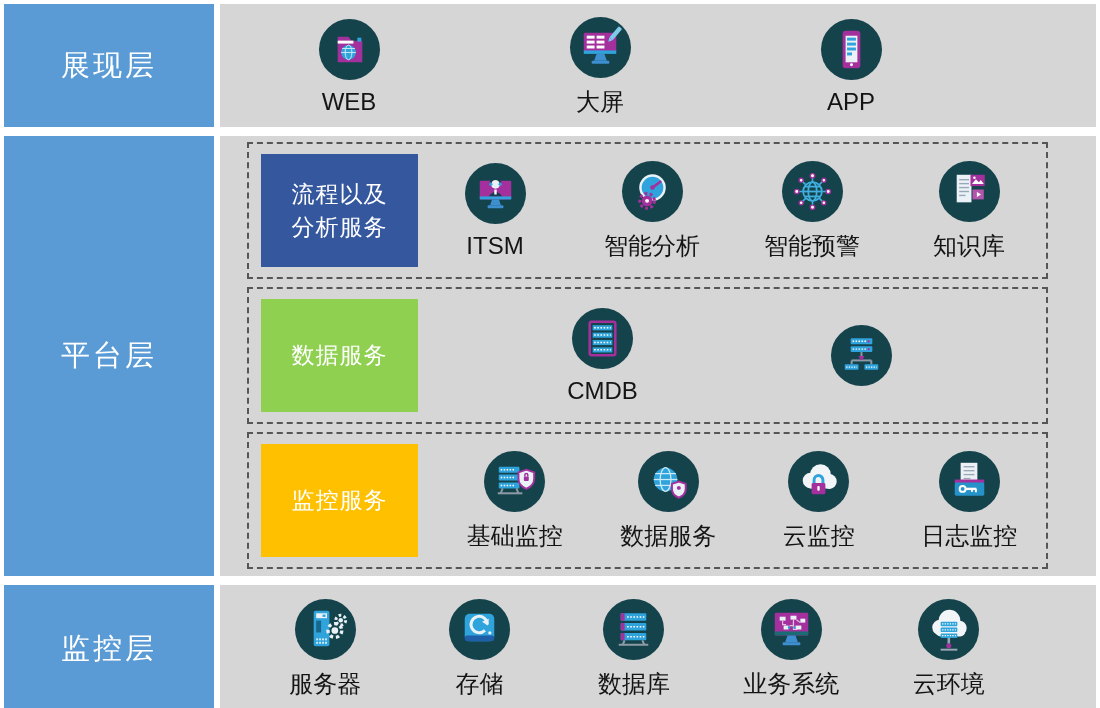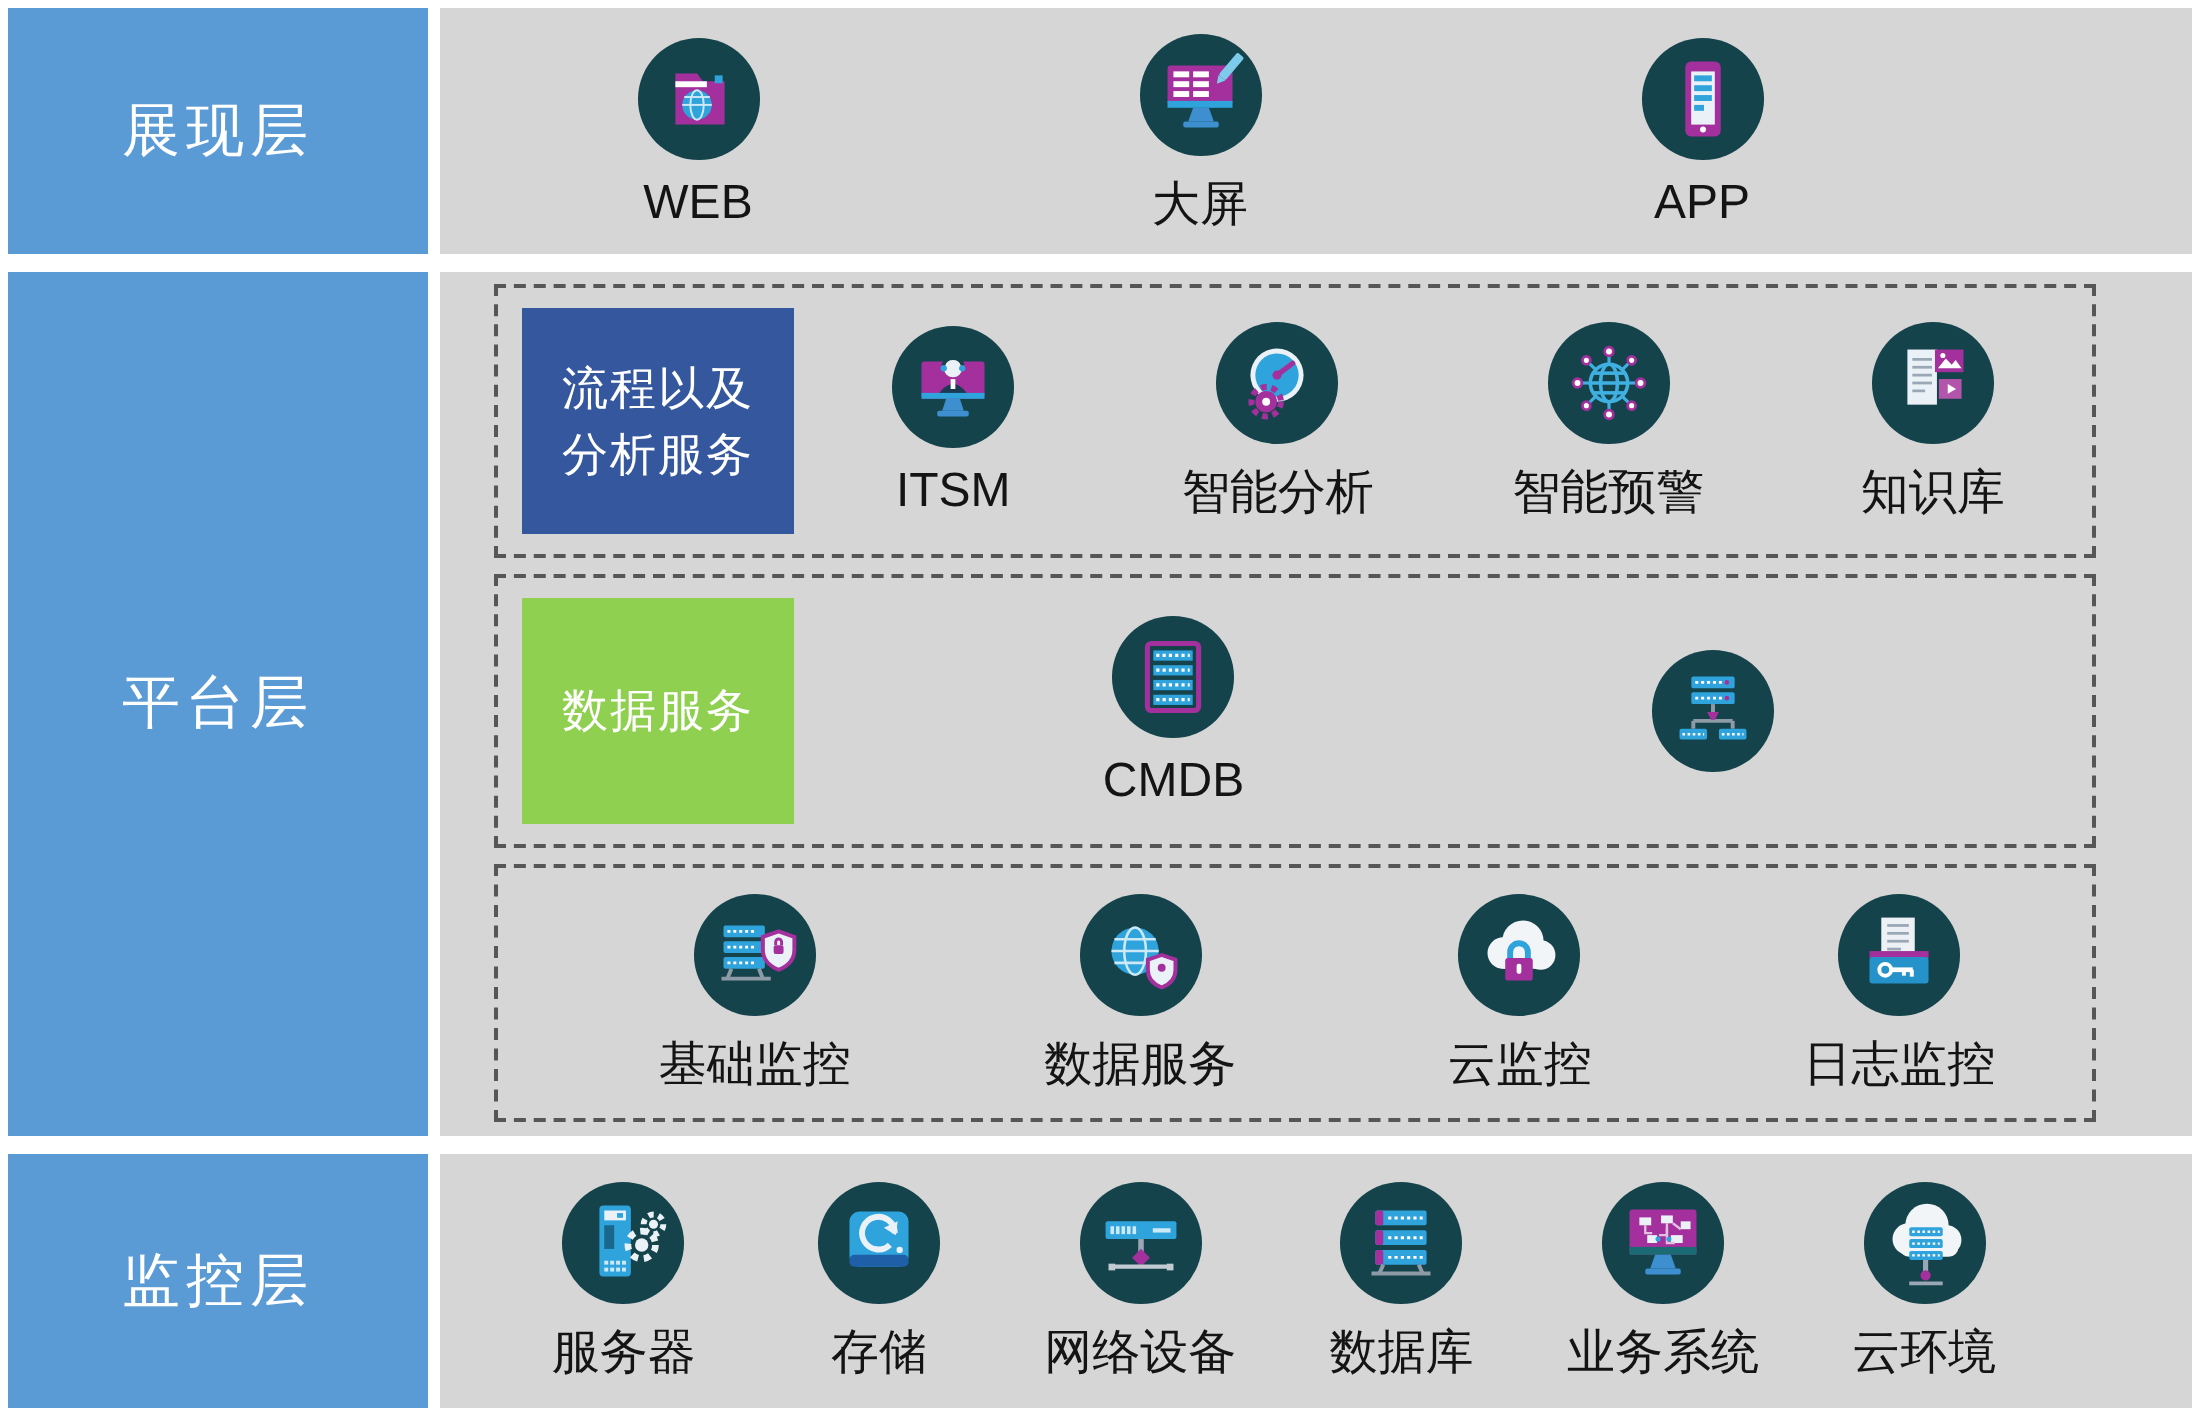--- a/index.html
+++ b/index.html
@@ -28,21 +28,21 @@
   .item{display:flex;flex-direction:column;align-items:center;gap:7px;min-width:90px}
   .item svg{width:63px;height:63px;display:block}
   .item .label{font-size:24px;color:#141414;white-space:nowrap;text-align:right}
 
   
   .presentation-items{height:100%;display:flex;align-items:center;justify-content:space-between;padding:2px 200px 0 84px}
 
   
   .platform-content{display:flex;flex-direction:column;gap:8px;padding:6px 48px 7px 27px}
   .service-group{flex:1;border:2px dashed var(--dash-border);display:flex;align-items:center;padding:10px 0 10px 12px}
-  .group-label{width:136px;height:113px;flex:none;color:#fff;font-size:23px;line-height:1.4;
+  .group-label{width:157px;height:113px;flex:none;color:#fff;font-size:23px;line-height:1.4;
     display:flex;flex-direction:column;align-items:center;justify-content:center;text-align:center;letter-spacing:1px}
   .group-label.process{background:var(--process-blue)}
   .group-label.data{background:var(--data-green)}
   .group-label.monitor{background:var(--monitor-yellow)}
   .group-items{flex:1;display:flex;align-items:center;justify-content:space-around}
   .group-items.two{padding:0 55px}
   .group-items.four{padding-left:20px}
 
   
   .monitoring-items{height:100%;display:flex;align-items:center;justify-content:space-around;padding:0 70px 0 28px}
@@ -262,20 +262,23 @@
                 <line x1="16.5" y1="43.8" x2="27.5" y2="43.8"></line>
                 <line x1="36.5" y1="43.8" x2="47.5" y2="43.8"></line>
               </g>
             </svg>
           </div>
 
         </div>
       </div>
 
       <div class="service-group">
+        <div class="group-label monitor">
+          <span>监控服务</span>
+        </div>
         <div class="group-items four">
 
           <div class="item">
             <svg viewBox="0 0 64 64">
               <circle cx="32" cy="32" r="31" fill="var(--icon-circle)"></circle>
               <g fill="var(--icon-blue)">
                 <rect x="16" y="17" width="21" height="6" rx="1"></rect>
                 <rect x="16" y="25" width="21" height="6" rx="1"></rect>
                 <rect x="16" y="33" width="21" height="6" rx="1"></rect>
               </g>
@@ -388,40 +391,20 @@
           <circle cx="32" cy="32" r="31" fill="var(--icon-circle)"></circle>
           <rect x="17" y="16" width="30" height="28" rx="5" fill="var(--icon-blue)"></rect>
           <rect x="17" y="38" width="30" height="6" rx="2.5" fill="#1F5FA8"></rect>
           <path d="M40 27a8.3 8.3 0 1 0-2.5 5.9" fill="none" stroke="#EAF1F7" stroke-width="3"></path>
           <path d="M41.5 21l-1 7-6-3.8z" fill="#EAF1F7"></path>
           <circle cx="42.5" cy="35.5" r="1.6" fill="#EAF1F7"></circle>
         </svg>
         <div class="label">存储</div>
       </div>
 
-      <div class="item">
-        <svg viewBox="0 0 64 64">
-          <circle cx="32" cy="32" r="31" fill="var(--icon-circle)"></circle>
-          <rect x="14" y="21" width="36" height="9" rx="1" fill="var(--icon-blue)"></rect>
-          <g fill="#CBE9F7">
-            <rect x="16.5" y="23.5" width="1.8" height="4"></rect>
-              <rect x="19.3" y="23.5" width="1.8" height="4"></rect>
-              <rect x="22.1" y="23.5" width="1.8" height="4"></rect>
-              <rect x="24.9" y="23.5" width="1.8" height="4"></rect>
-              <rect x="27.7" y="23.5" width="1.8" height="4"></rect>
-            <rect x="38" y="24.5" width="9" height="2.2"></rect>
-          </g>
-          <rect x="30.6" y="30" width="2.8" height="7" fill="#9AA8B5"></rect>
-          <rect x="28.8" y="36.3" width="6.4" height="6.4" transform="rotate(45 32 39.5)" fill="var(--icon-magenta)"></rect>
-          <line x1="18" y1="44" x2="46" y2="44" stroke="#C2CBD2" stroke-width="2.2"></line>
-          <rect x="15.5" y="42.5" width="3.4" height="3.4" fill="#C2CBD2"></rect>
-          <rect x="45.1" y="42.5" width="3.4" height="3.4" fill="#C2CBD2"></rect>
-        </svg>
-        <div class="label">网络设备</div>
-      </div>
 
       <div class="item">
         <svg viewBox="0 0 64 64">
           <circle cx="32" cy="32" r="31" fill="var(--icon-circle)"></circle>
           <g fill="var(--icon-blue)">
             <rect x="19" y="15.5" width="26" height="7.5" rx="1"></rect>
             <rect x="19" y="25.5" width="26" height="7.5" rx="1"></rect>
             <rect x="19" y="35.5" width="26" height="7.5" rx="1"></rect>
           </g>
           <g fill="var(--icon-magenta)">

